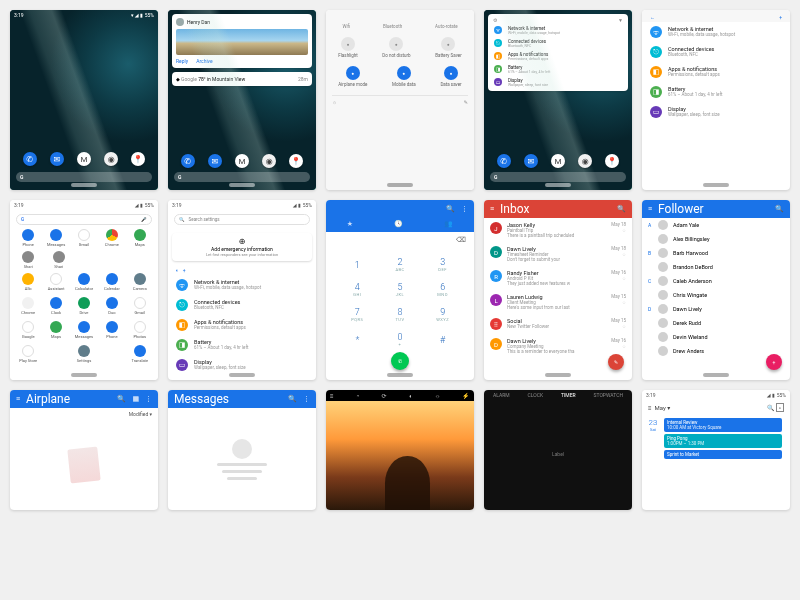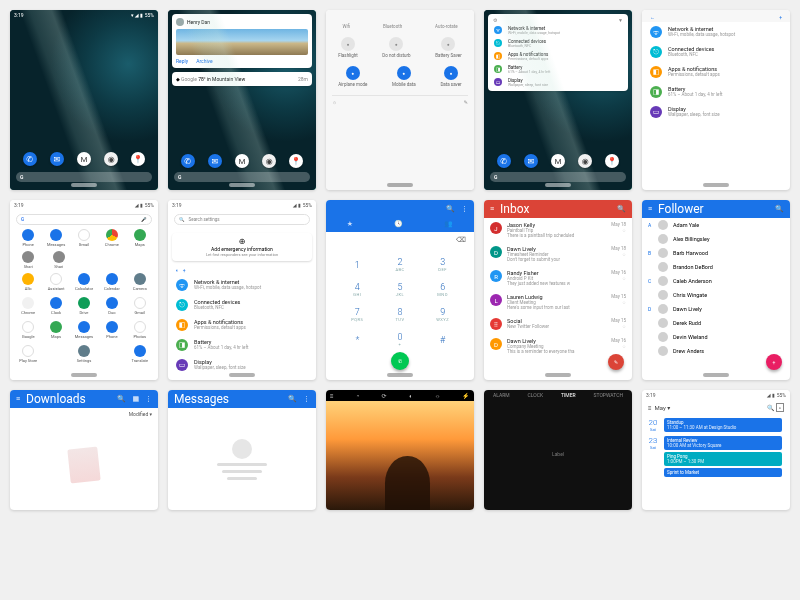--- a/index.html
+++ b/index.html
@@ -737,21 +737,21 @@
           <span style="font-size: 5.5px;">Drew Anders</span>
         </div>
       </div>
     <div class="fab" style="background:#e91e63;">+</div>
     <div class="navpill"></div>
   </div>
 
   <div class="phone short">
     <div class="appbar" style="background:#1a73e8;">
       <span class="ic">≡</span>
-      <span class="title">Downloads</span>
+      <span class="title">Airplane</span>
       <span class="ic">🔍</span>
       <span class="ic">▦</span>
       <span class="ic">⋮</span>
     </div>
     <div style="display:flex;justify-content:flex-end;padding:3px 6px;font-size:5px;color:#555;">
       <span><span>Modified</span> ▾</span>
     </div>
     <div class="placeholder">
       <div style="width:30px;height:34px;background:linear-gradient(#f3e6e6,#f5d9d9);border-radius:2px;transform:rotate(-6deg);"></div>
     </div>
@@ -802,32 +802,20 @@
       <span>3:19</span>
         <span class="right">◢ ▮ <span>55%</span></span>
     </div>
     <div class="calhdr">
       <span><span>≡</span>&nbsp;&nbsp;<span>May</span> ▾</span>
       <span><span>🔍</span>&nbsp;<span style="border:1px solid #888;padding:0 2px;">▫</span></span>
     </div>
     <div id="cal-body" style="flex:1;overflow:hidden;padding:2px 4px;">
         <div class="ev">
           <div class="evdate">
-            <div class="d">20</div>
-            <div class="w">Sat</div>
-          </div>
-          <div style="flex: 1 1 0%;">
-            <div class="evbox" style="background: rgb(26, 115, 232);">
-              <div>Standup</div>
-              <div style="opacity:.85;">11:00 – 11:30 AM at Design Studio</div>
-            </div>
-          </div>
-        </div>
-        <div class="ev">
-          <div class="evdate">
             <div class="d">23</div>
             <div class="w">Sat</div>
           </div>
           <div style="flex: 1 1 0%;">
             <div class="evbox" style="background: rgb(26, 115, 232);">
               <div>Internal Review</div>
               <div style="opacity:.85;">10:00 AM at Victory Square</div>
             </div>
             <div class="evbox" style="background: rgb(0, 172, 193);">
               <div>Ping Pong</div>

